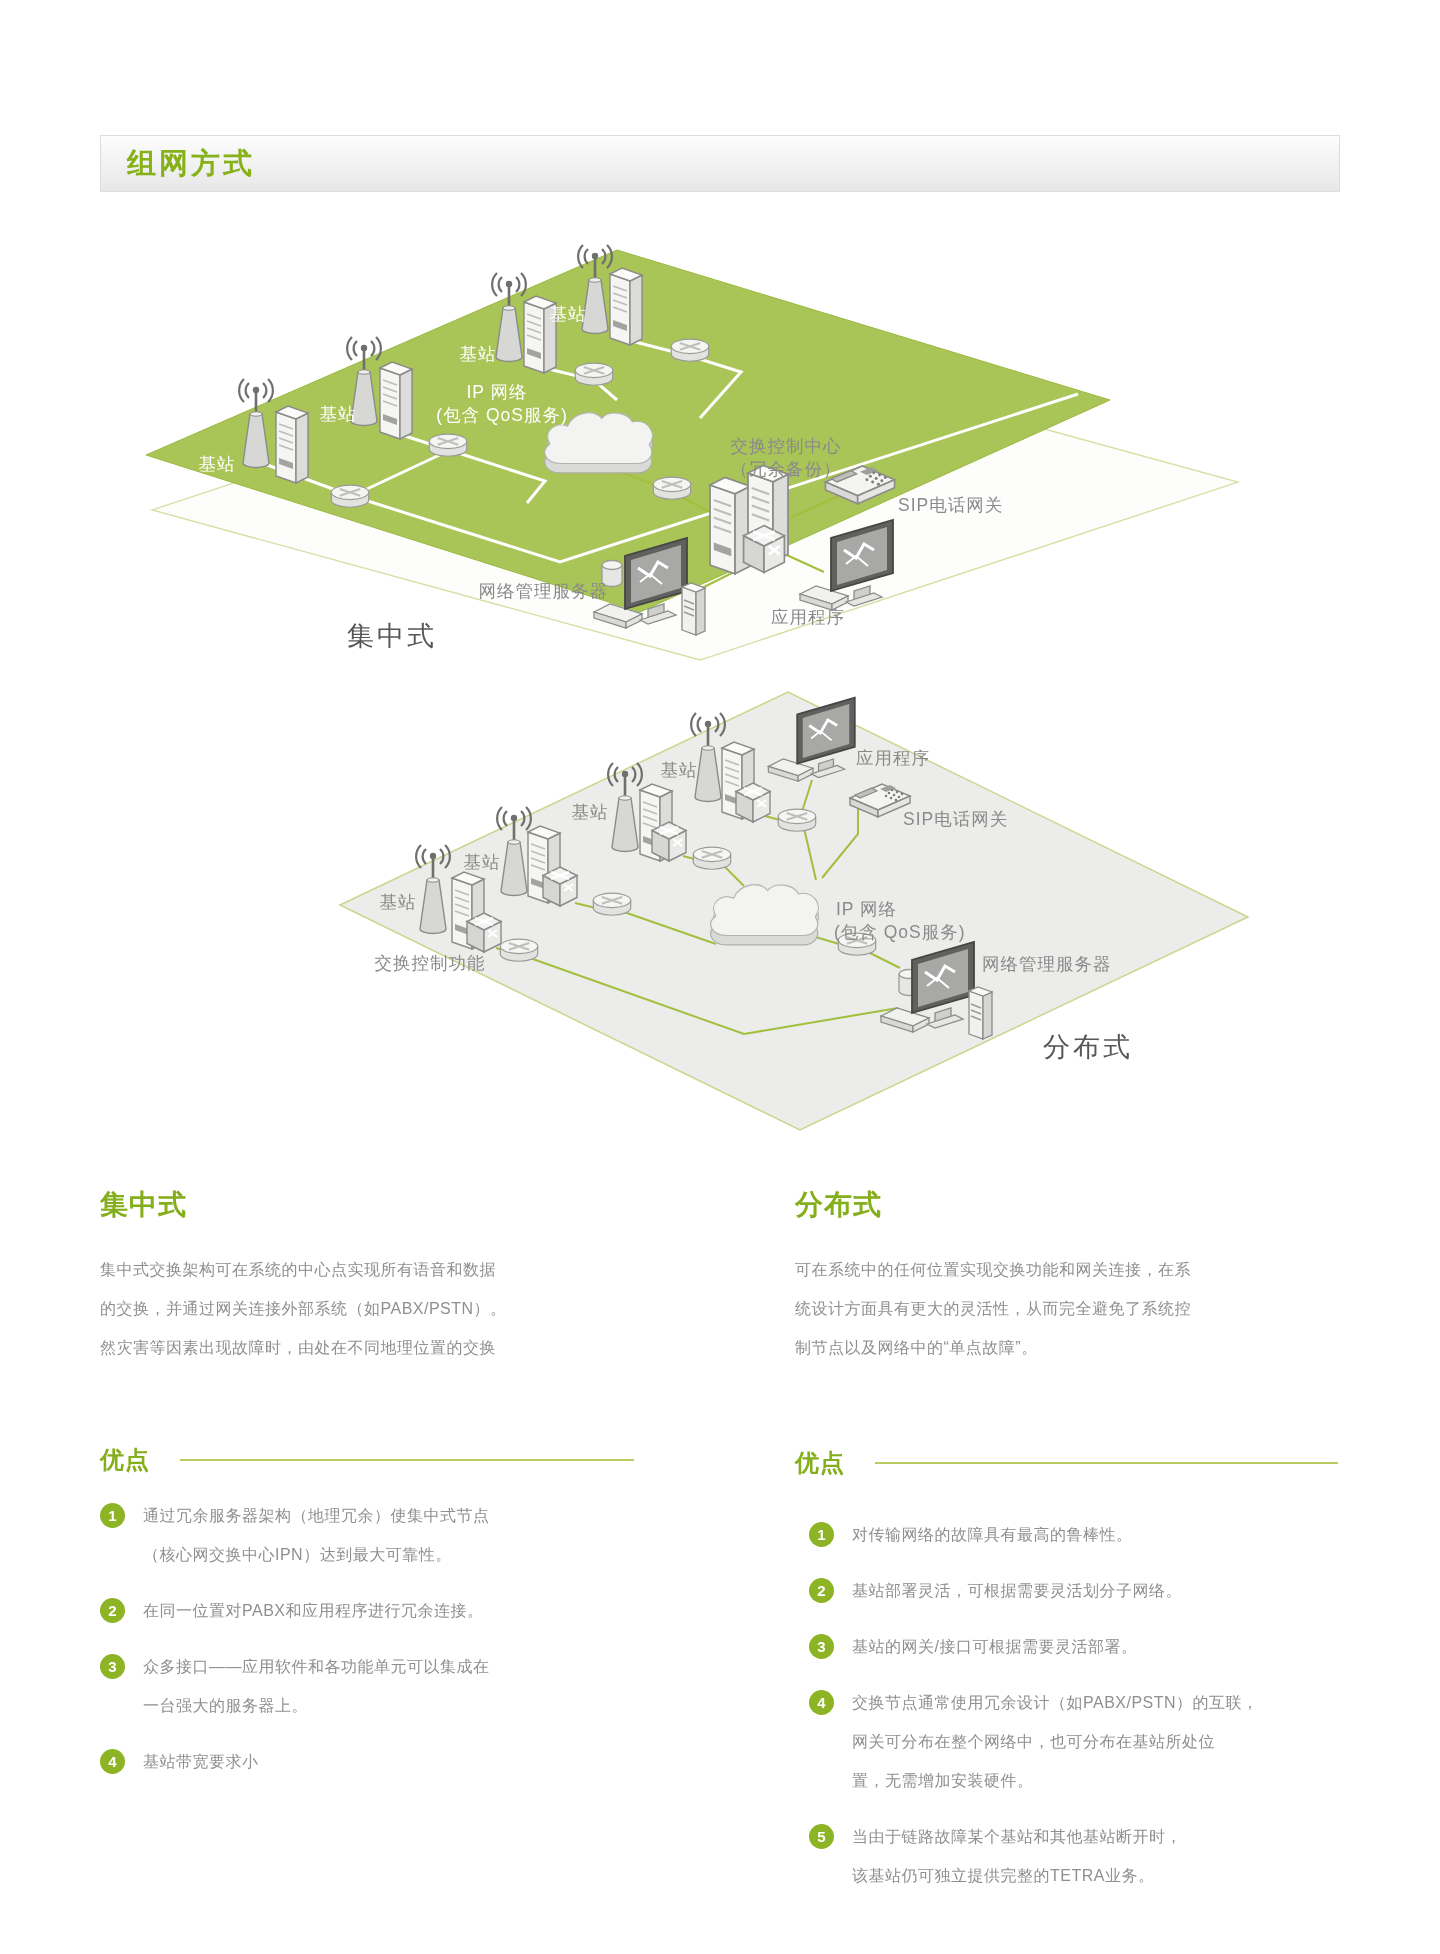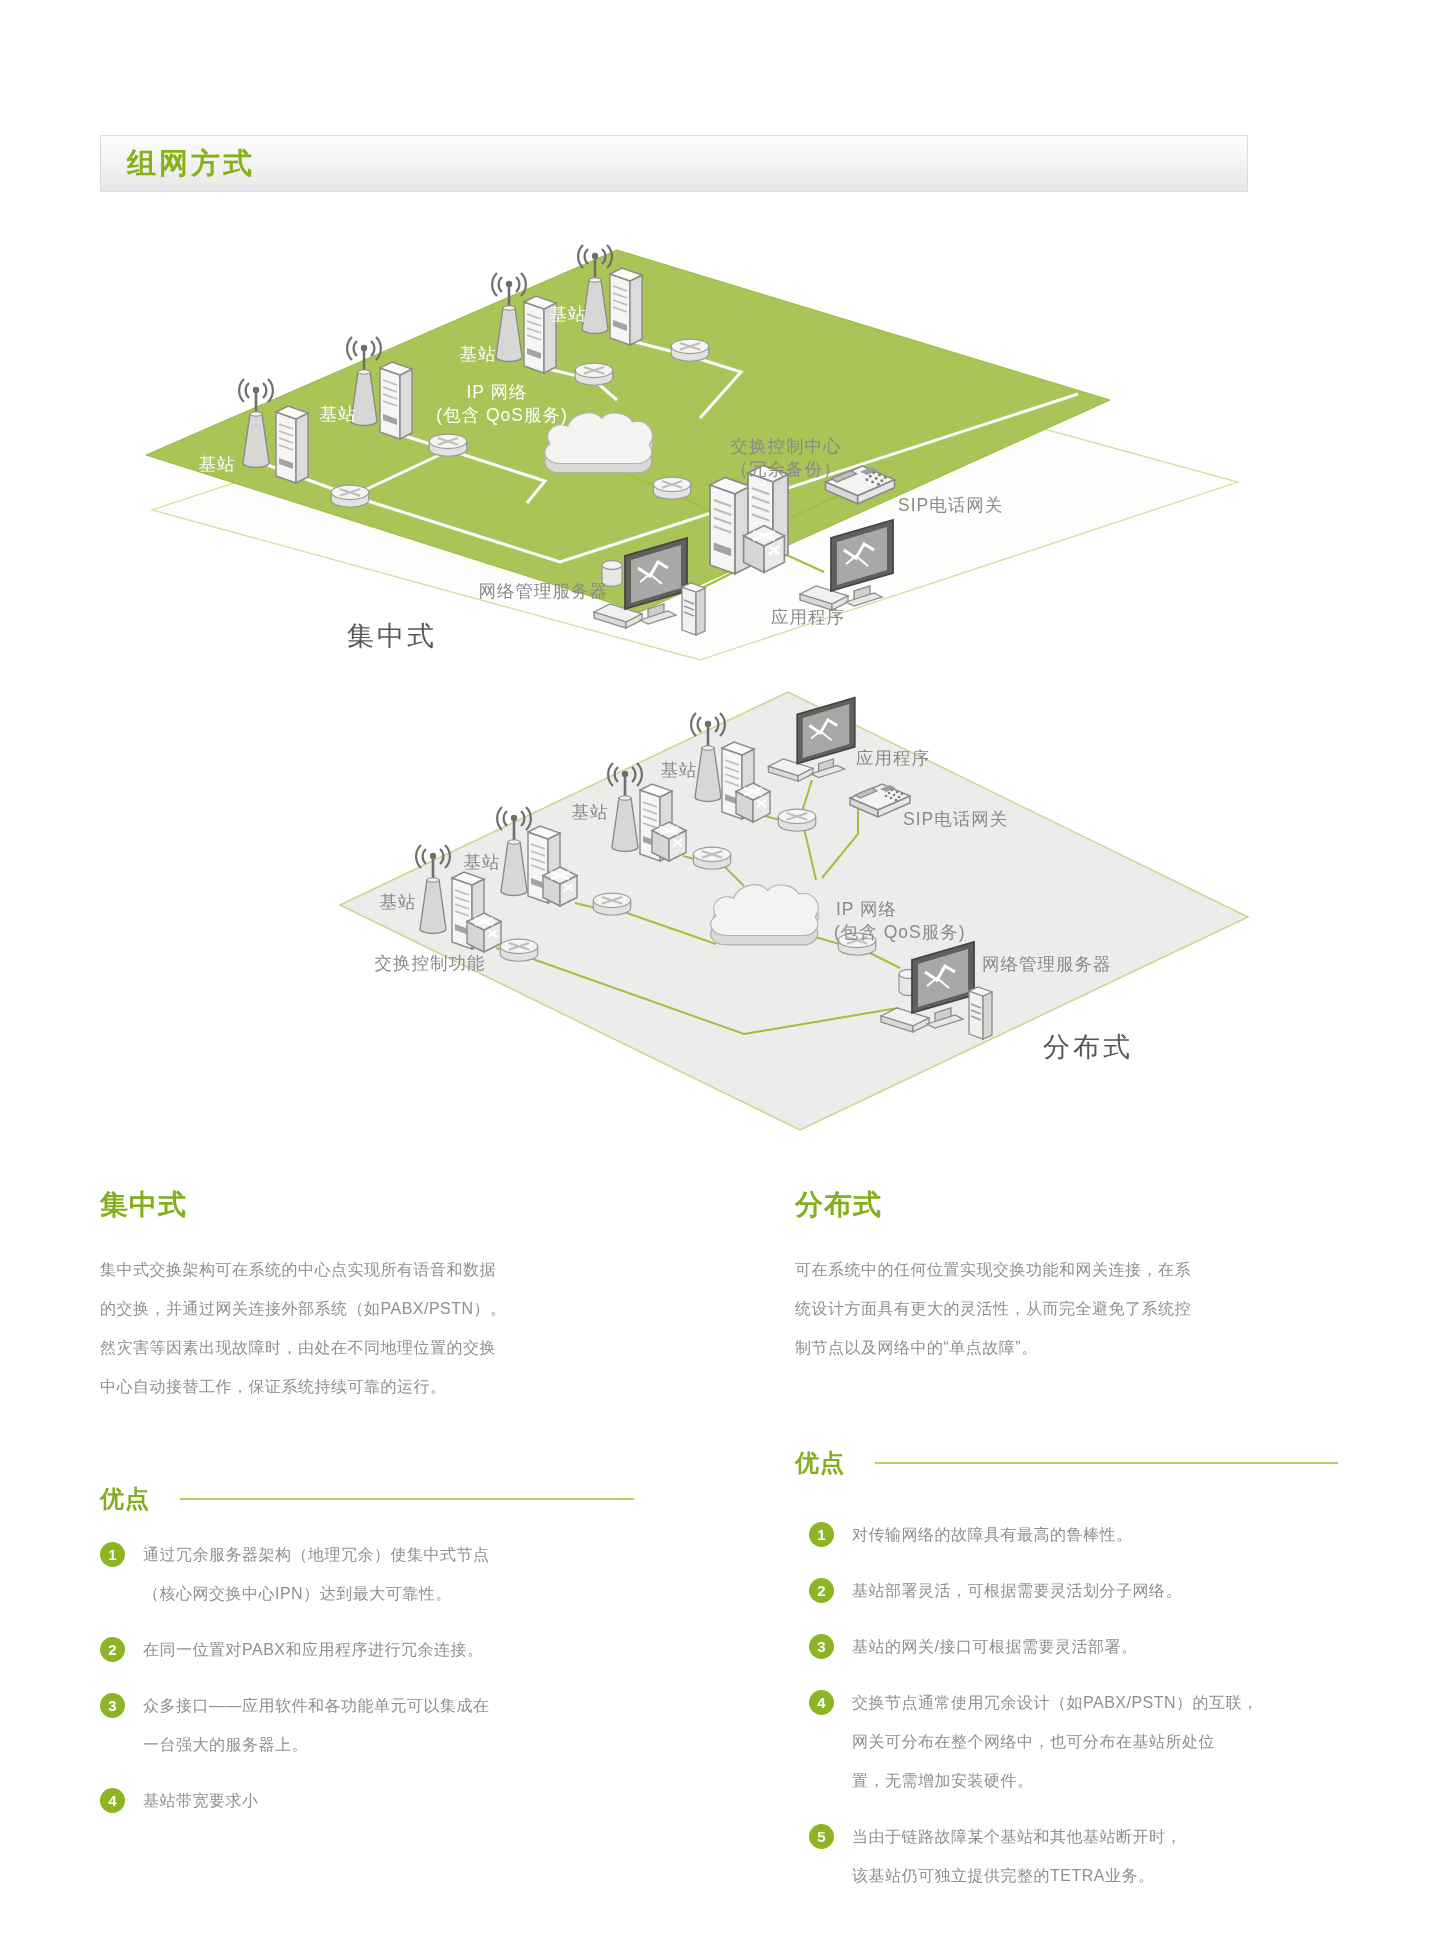--- a/index.html
+++ b/index.html
@@ -1,18 +1,18 @@
 <!DOCTYPE html>
 <html><head>
 <meta charset="utf-8">
 <style>
   html,body{margin:0;padding:0;background:#ffffff;}
   body{width:1440px;height:1954px;position:relative;font-family:"Liberation Sans",sans-serif;overflow:hidden;}
 
-  .header-bar{position:absolute;left:100px;top:135px;width:1148px;height:57px;
+  .header-bar{position:absolute;left:100px;top:135px;width:1240px;height:57px;
     background:linear-gradient(180deg,#fdfdfd 0%,#f1f1f1 55%,#e7e7e7 100%);
     border:1px solid #dcdcdc;box-sizing:border-box;display:flex;align-items:center;}
   .header-bar h1{margin:0 0 0 26px;font-size:29px;font-weight:bold;color:#86b118;letter-spacing:3px;}
 
   .diagram-svg{position:absolute;left:0;top:210px;width:1440px;height:950px;}
 
   .lbl-w{fill:#ffffff;font-size:17.5px;letter-spacing:1px;}
   .lbl-g{fill:#8a8a8a;font-size:17.5px;letter-spacing:1px;}
   .cap{fill:#565656;font-size:27px;letter-spacing:3px;}
 
@@ -250,21 +250,20 @@
     </g>
   </g>
 </svg>
 
 <div class="col col-left">
   <h2>集中式</h2>
   <div class="para">
     <div class="pline">集中式交换架构可在系统的中心点实现所有语音和数据</div>
     <div class="pline">的交换，并通过网关连接外部系统（如PABX/PSTN）。</div>
     <div class="pline">然灾害等因素出现故障时，由处在不同地理位置的交换</div>
-    <div class="pline">中心自动接替工作，保证系统持续可靠的运行。</div>
   </div>
   <div class="adv-head">
     <span>优点</span>
     <span class="rule"></span>
   </div>
   <div class="adv-list">
     <div class="adv-item">
       <span class="bullet">1</span>
       <div class="adv-text">
         <div class="pline">通过冗余服务器架构（地理冗余）使集中式节点</div>

